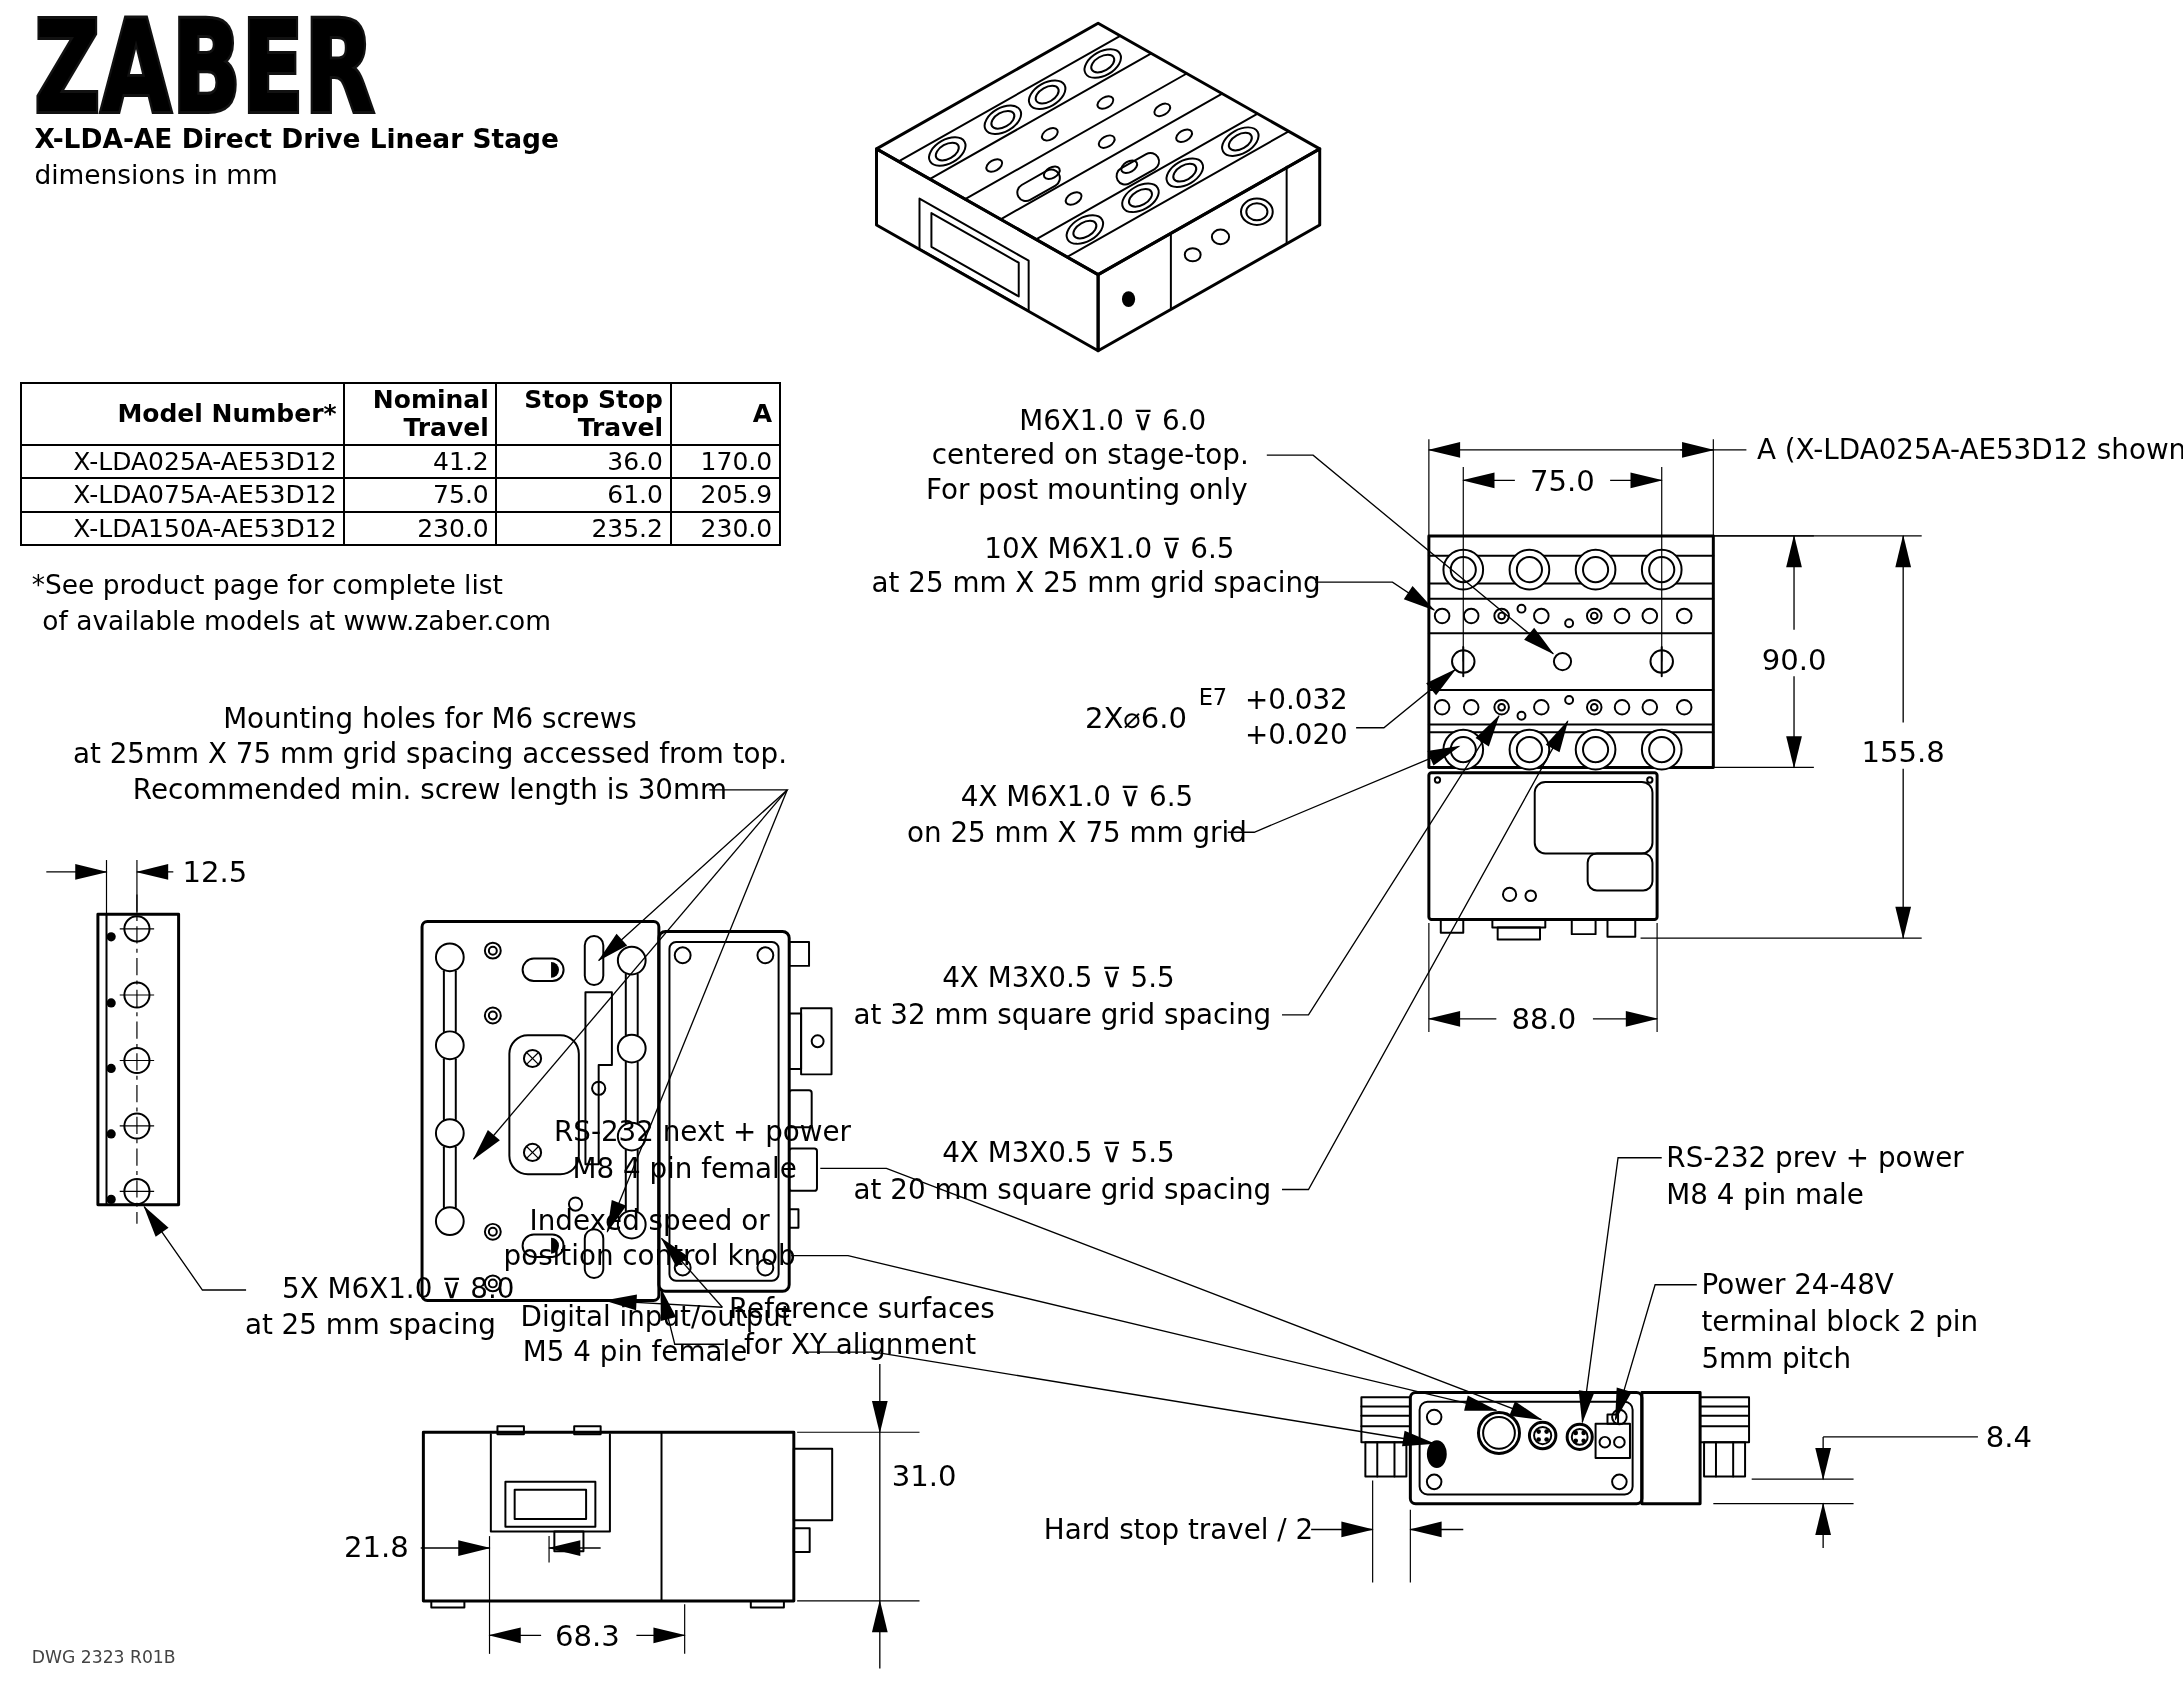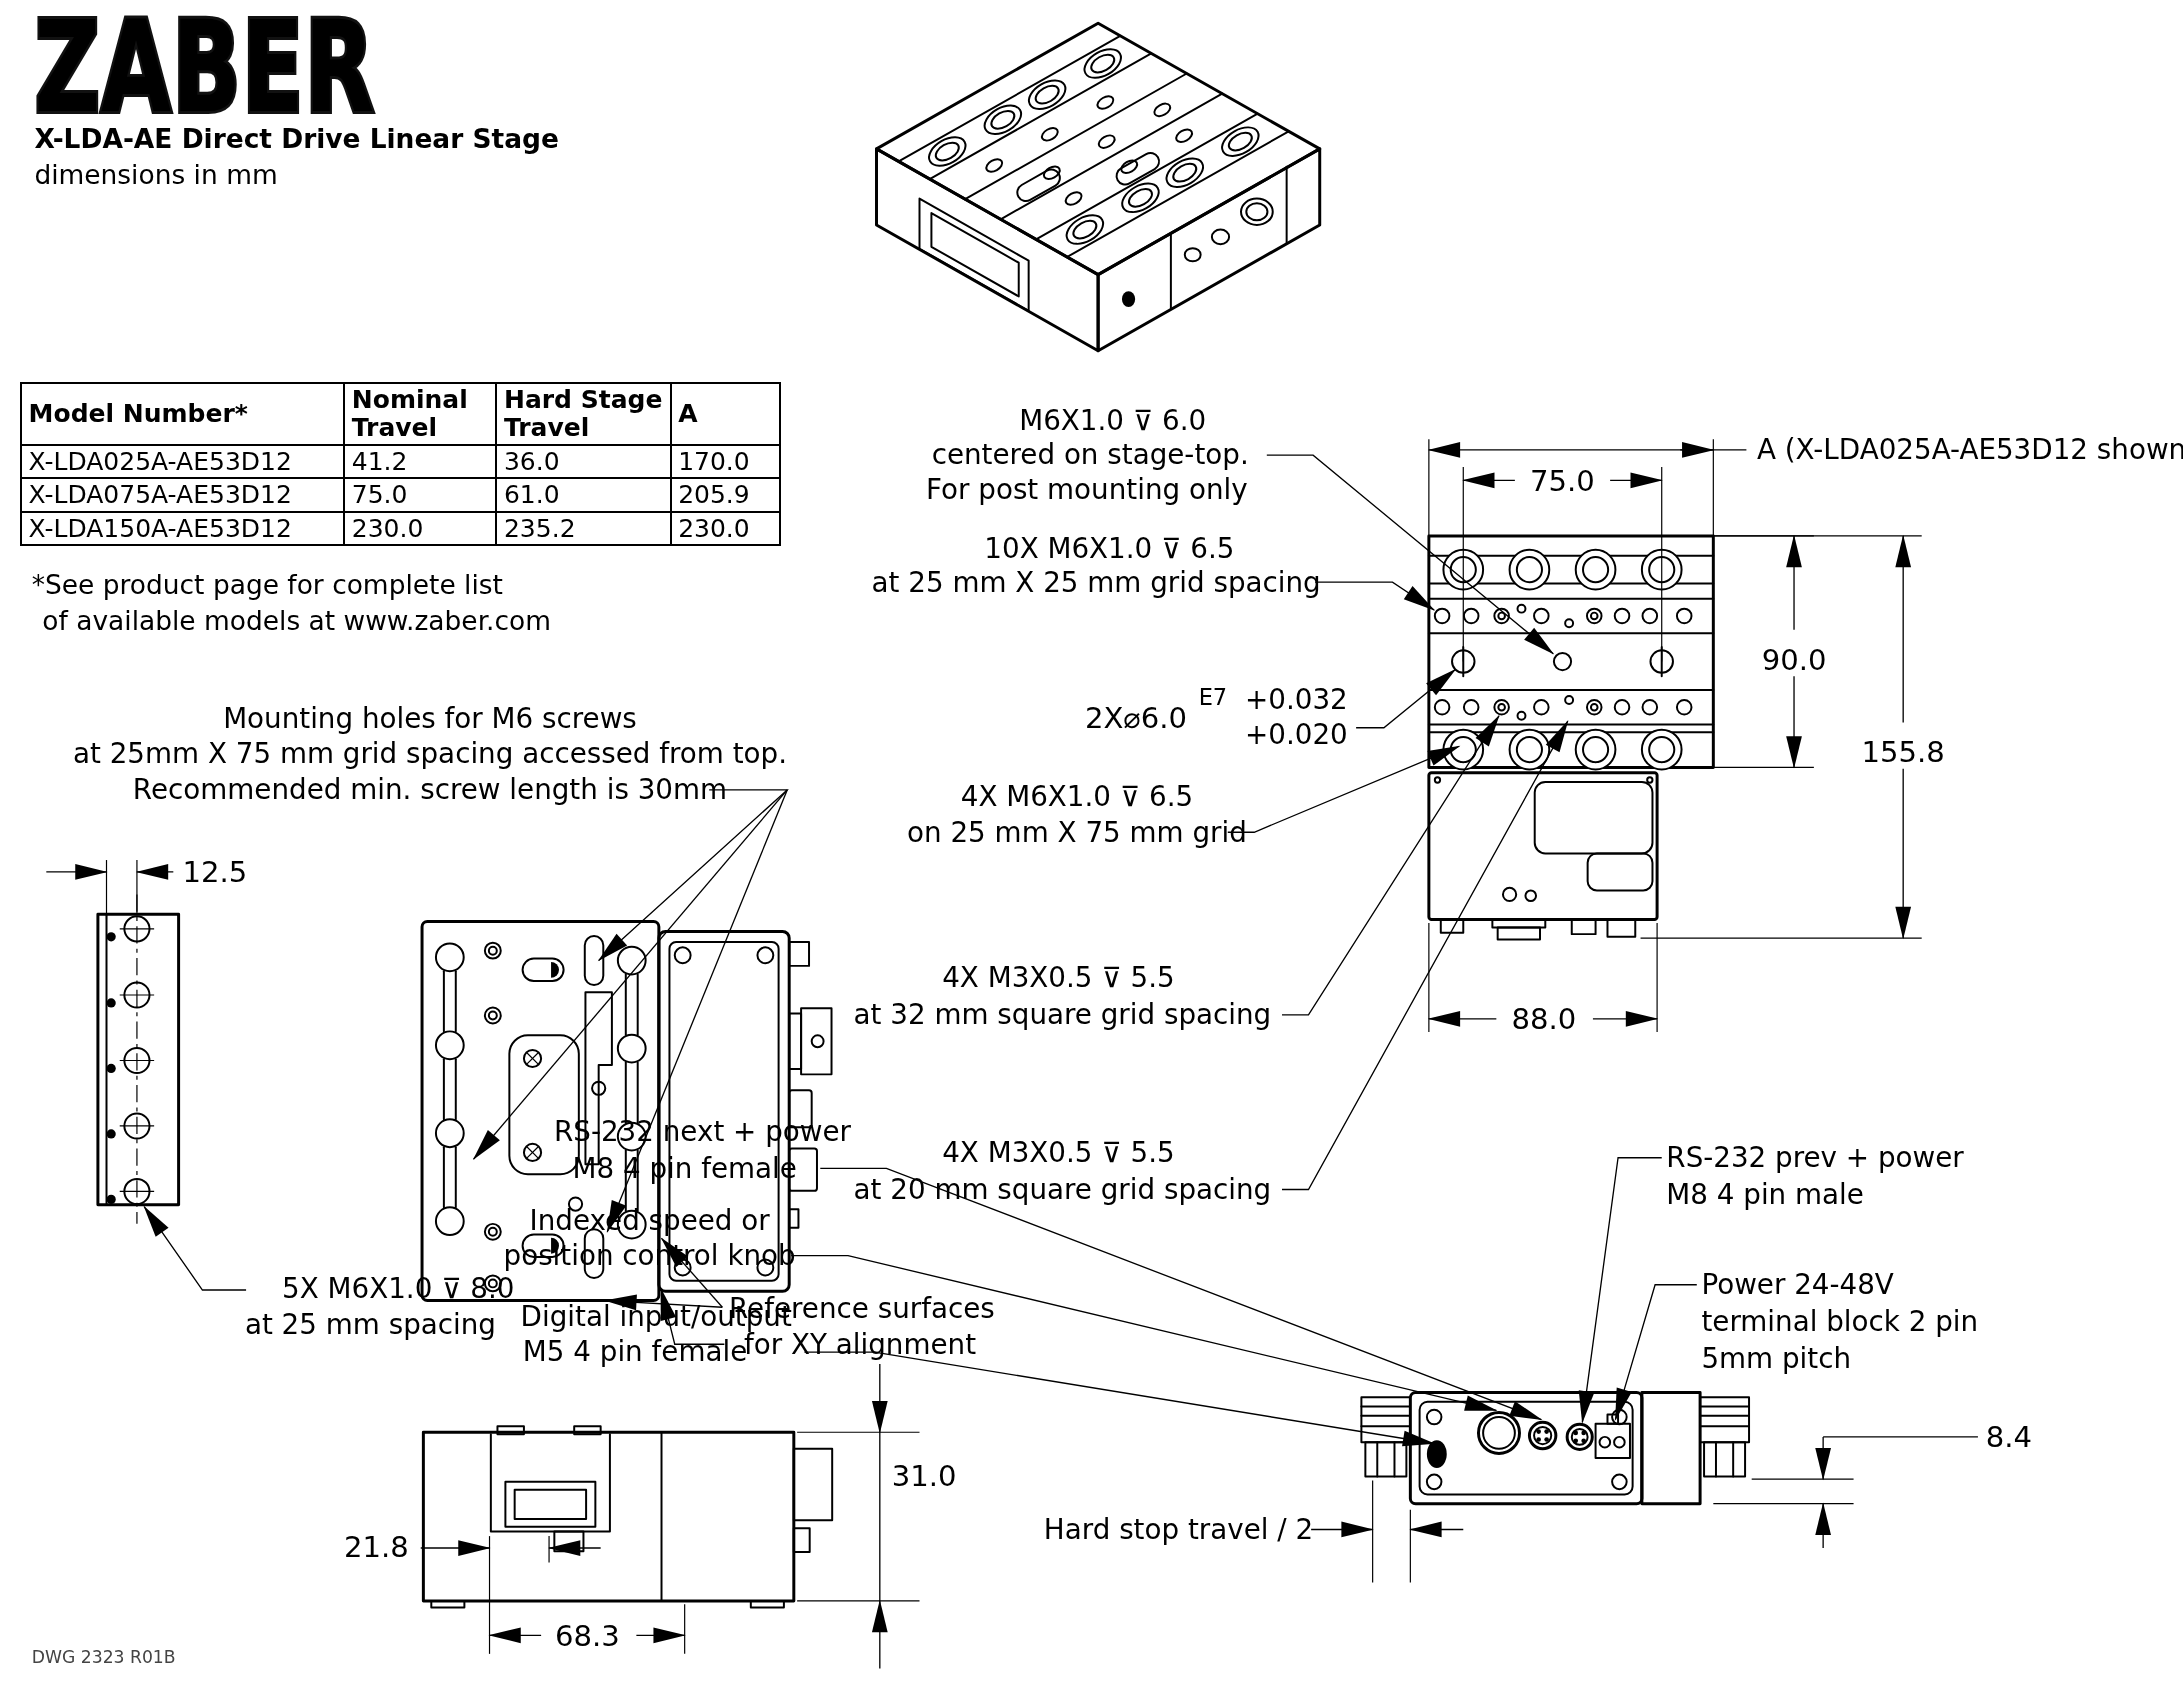--- a/index.html
+++ b/index.html
@@ -15,36 +15,36 @@
   .ln{stroke:#000;stroke-width:3;fill:none;stroke-linejoin:round;stroke-linecap:round;}
   .ln4{stroke:#000;stroke-width:4.5;fill:none;stroke-linejoin:round;}
   .lnw{stroke:#000;stroke-width:3;fill:#fff;}
   .ln4w{stroke:#000;stroke-width:4.5;fill:#fff;}
   .dim{stroke:#000;stroke-width:2;fill:none;}
   .thin{stroke:#000;stroke-width:1.8;fill:none;}
   .fill{fill:#000;stroke:none;}
   #model-table{position:absolute;left:20px;top:382px;border-collapse:collapse;
                table-layout:fixed;background:#fff;}
   #model-table th,#model-table td{border:2px solid #000;font-size:25px;
-               padding:1.3px 6.6px;text-align:left;white-space:nowrap;}
+               padding:1.3px 6.6px;text-align:right;white-space:nowrap;}
   #model-table th{font-weight:bold;vertical-align:middle;white-space:normal;height:57px;line-height:1.1;}
   #model-table td{height:29px;font-weight:normal;}
   .c1{width:308px;} .c2{width:137px;margin-top:35px;} .c3{width:159px;} .c4{width:94px;}
 </style>
 </head>
 <body>
 
 <div class="page">
 
 <table id="model-table">
   <thead>
     <tr>
       <th class="c1">Model Number*</th>
       <th class="c2">Nominal Travel</th>
-      <th class="c3">Hard Stage Travel</th>
+      <th class="c3">Stop Stop Travel</th>
       <th class="c4">A</th>
     </tr>
   </thead>
   <tbody>
         <tr>
           <td>X-LDA025A-AE53D12</td>
           <td>41.2</td>
           <td>36.0</td>
           <td>170.0</td>
         </tr>

